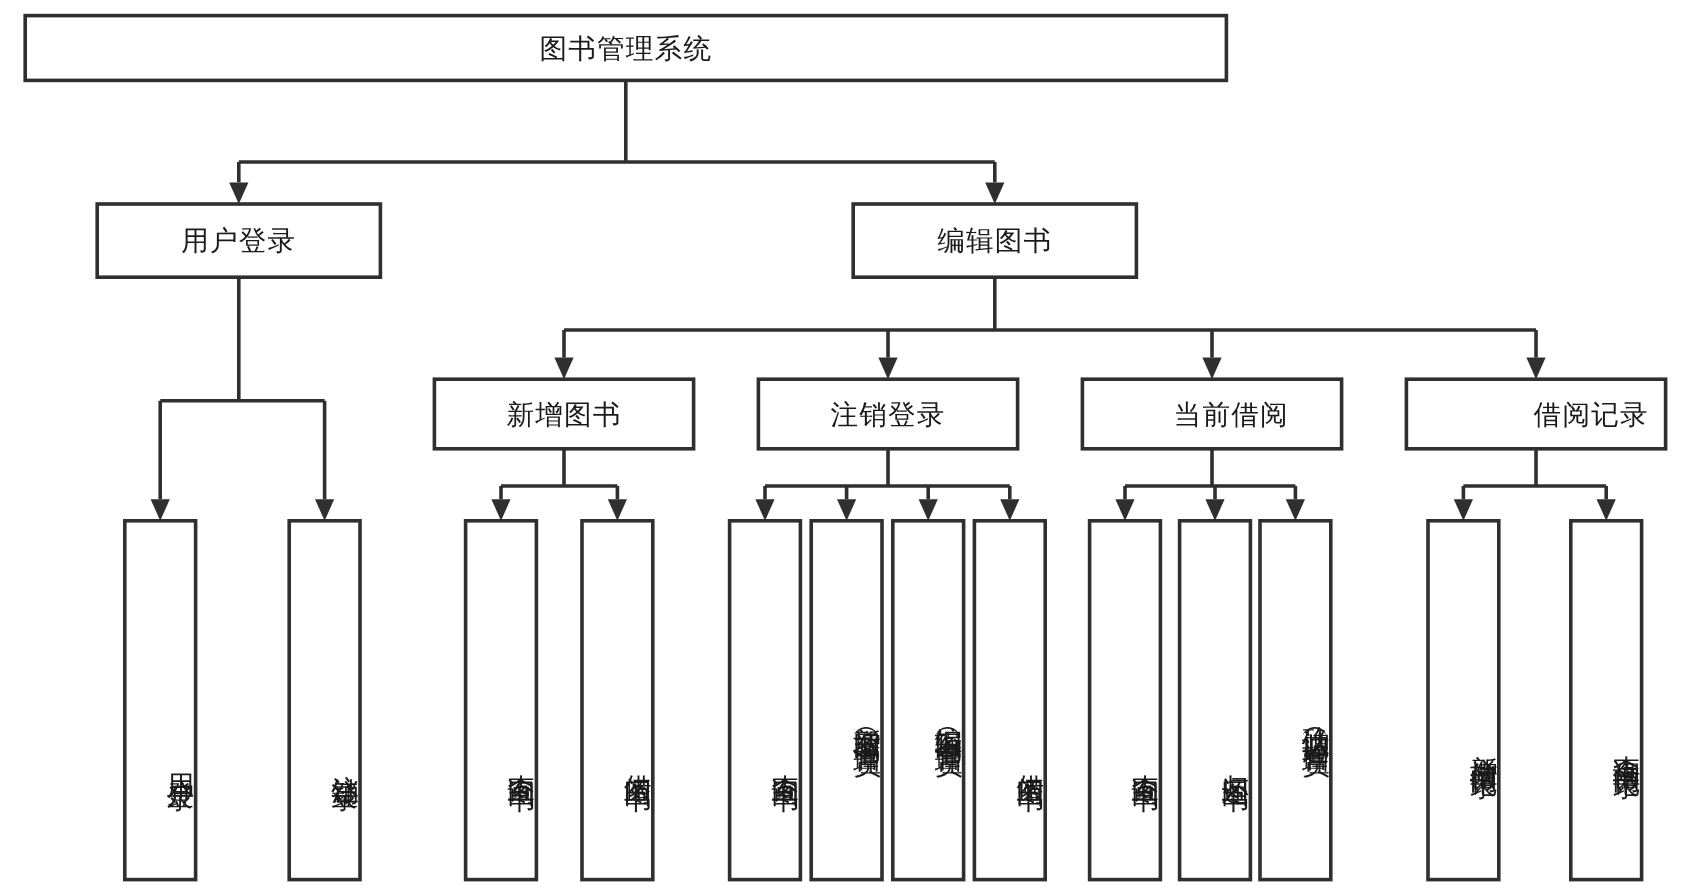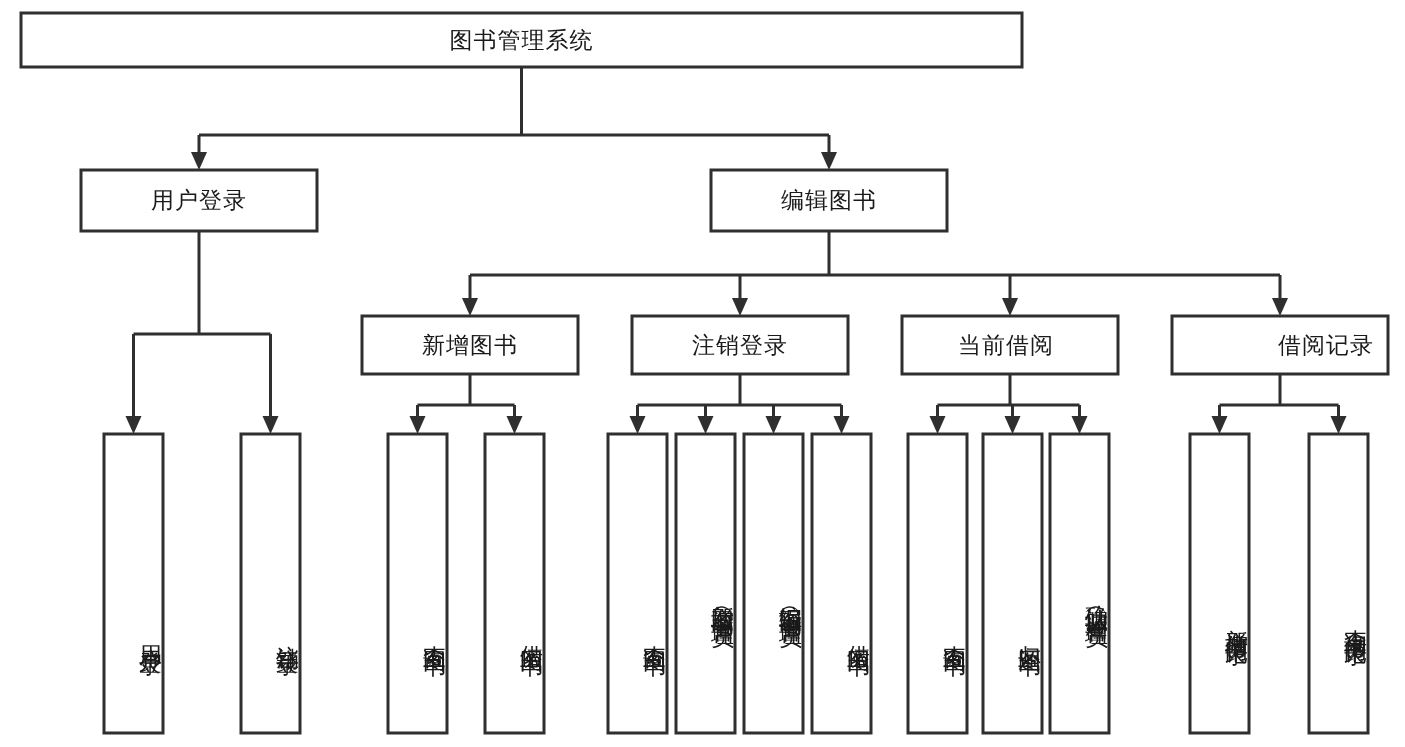--- a/index.html
+++ b/index.html
@@ -159,21 +159,21 @@
         <polygon points="1330.5,416 1346.5,416 1338.5,434" class="arrow-head"></polygon>
       </g>
   </svg>
 
   <div id="labels-layer">
       <div class="node-label-h" style="left: 21px; width: 1001px; top: 13px; height: 54px;">图书管理系统</div>
       <div class="node-label-h" style="left: 81px; width: 236px; top: 170px; height: 61px;">用户登录</div>
       <div class="node-label-h" style="left: 711px; width: 236px; top: 170px; height: 61px;">编辑图书</div>
       <div class="node-label-h" style="left: 362px; width: 216px; top: 316px; height: 58px;">新增图书</div>
       <div class="node-label-h" style="left: 632px; width: 216px; top: 316px; height: 58px;">注销登录</div>
-      <div class="node-label-h" style="left: 898px; width: 216px; top: 316px; height: 58px;">当前借阅</div>
+      <div class="node-label-h" style="left: 918px; width: 216px; top: 316px; height: 58px;">当前借阅</div>
       <div class="node-label-h" style="left: 1218px; width: 216px; top: 316px; height: 58px;">借阅记录</div>
       <div class="node-label-v" style="left: 104px; width: 59px; top: 532px; height: 201px;">用户登录</div>
       <div class="node-label-v" style="left: 241px; width: 59px; top: 532px; height: 201px;">注销登录</div>
       <div class="node-label-v" style="left: 388px; width: 59px; top: 532px; height: 201px;">查询图书</div>
       <div class="node-label-v" style="left: 485px; width: 59px; top: 532px; height: 201px;">借阅图书</div>
       <div class="node-label-v" style="left: 608px; width: 59px; top: 532px; height: 201px;">查询图书</div>
       <div class="node-label-v" style="left: 676px; width: 59px; top: 467px; height: 266px;">新增图书（管理员）</div>
       <div class="node-label-v" style="left: 744px; width: 59px; top: 467px; height: 266px;">编辑图书（管理员）</div>
       <div class="node-label-v" style="left: 812px; width: 59px; top: 532px; height: 201px;">借阅图书</div>
       <div class="node-label-v" style="left: 908px; width: 59px; top: 532px; height: 201px;">查询图书</div>

